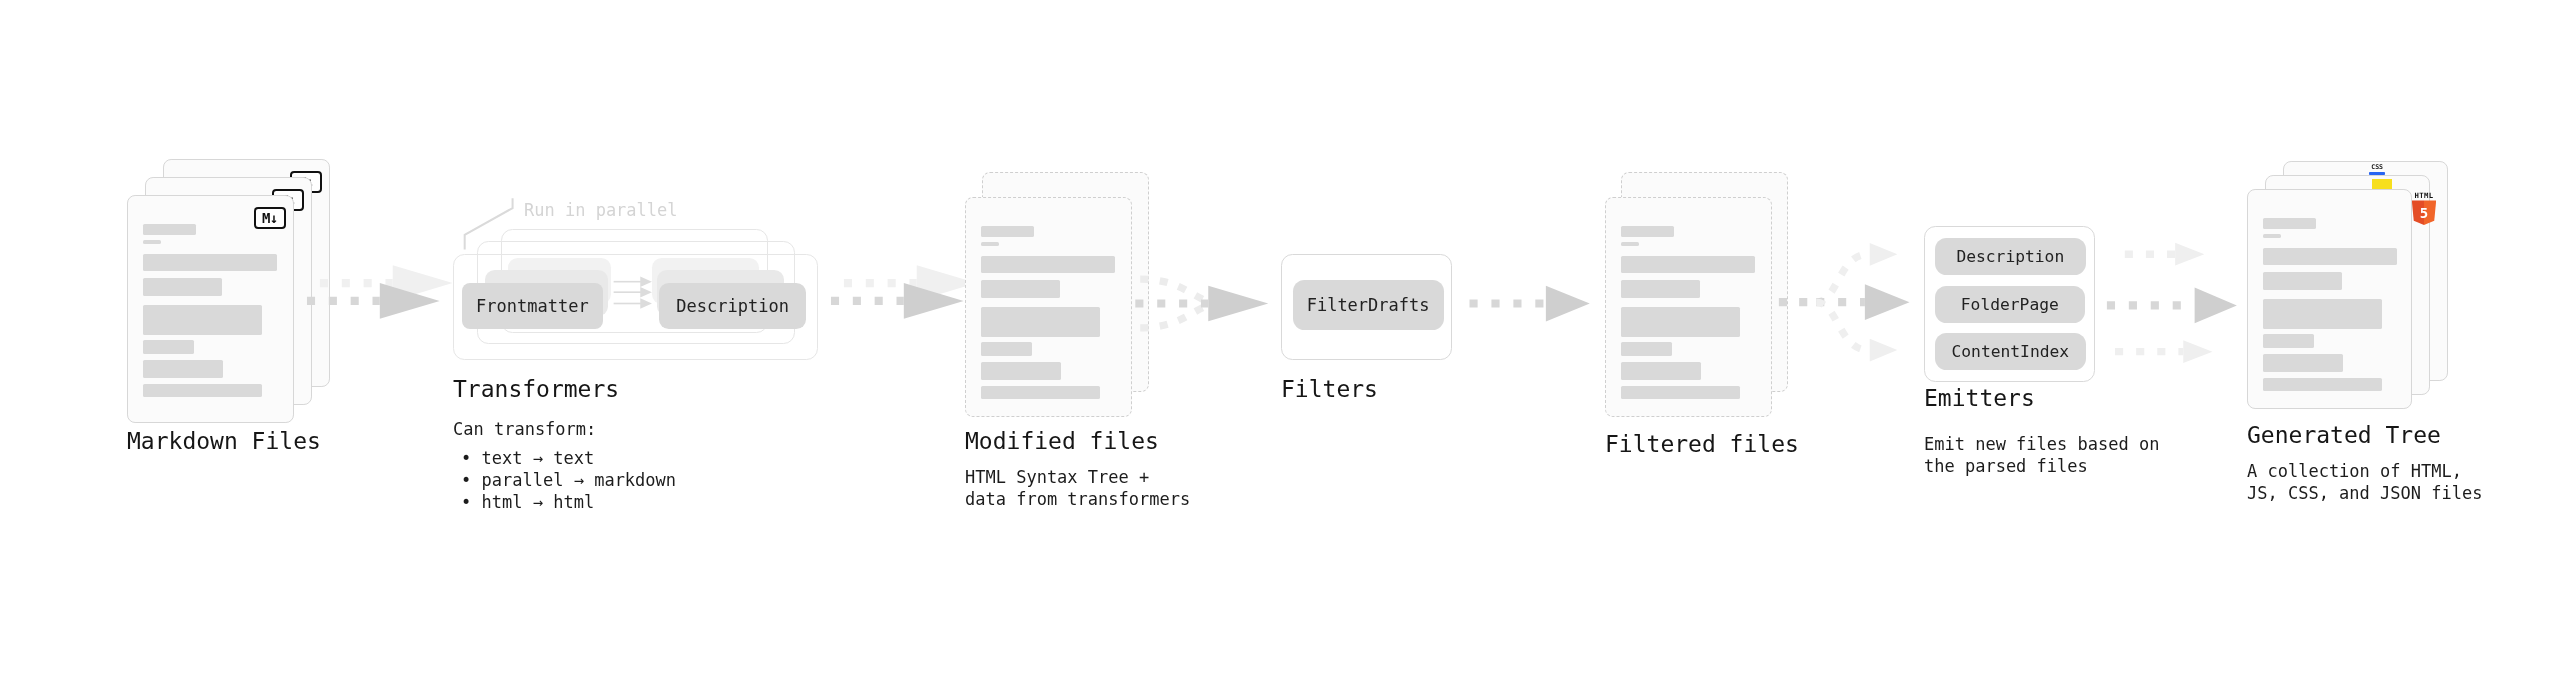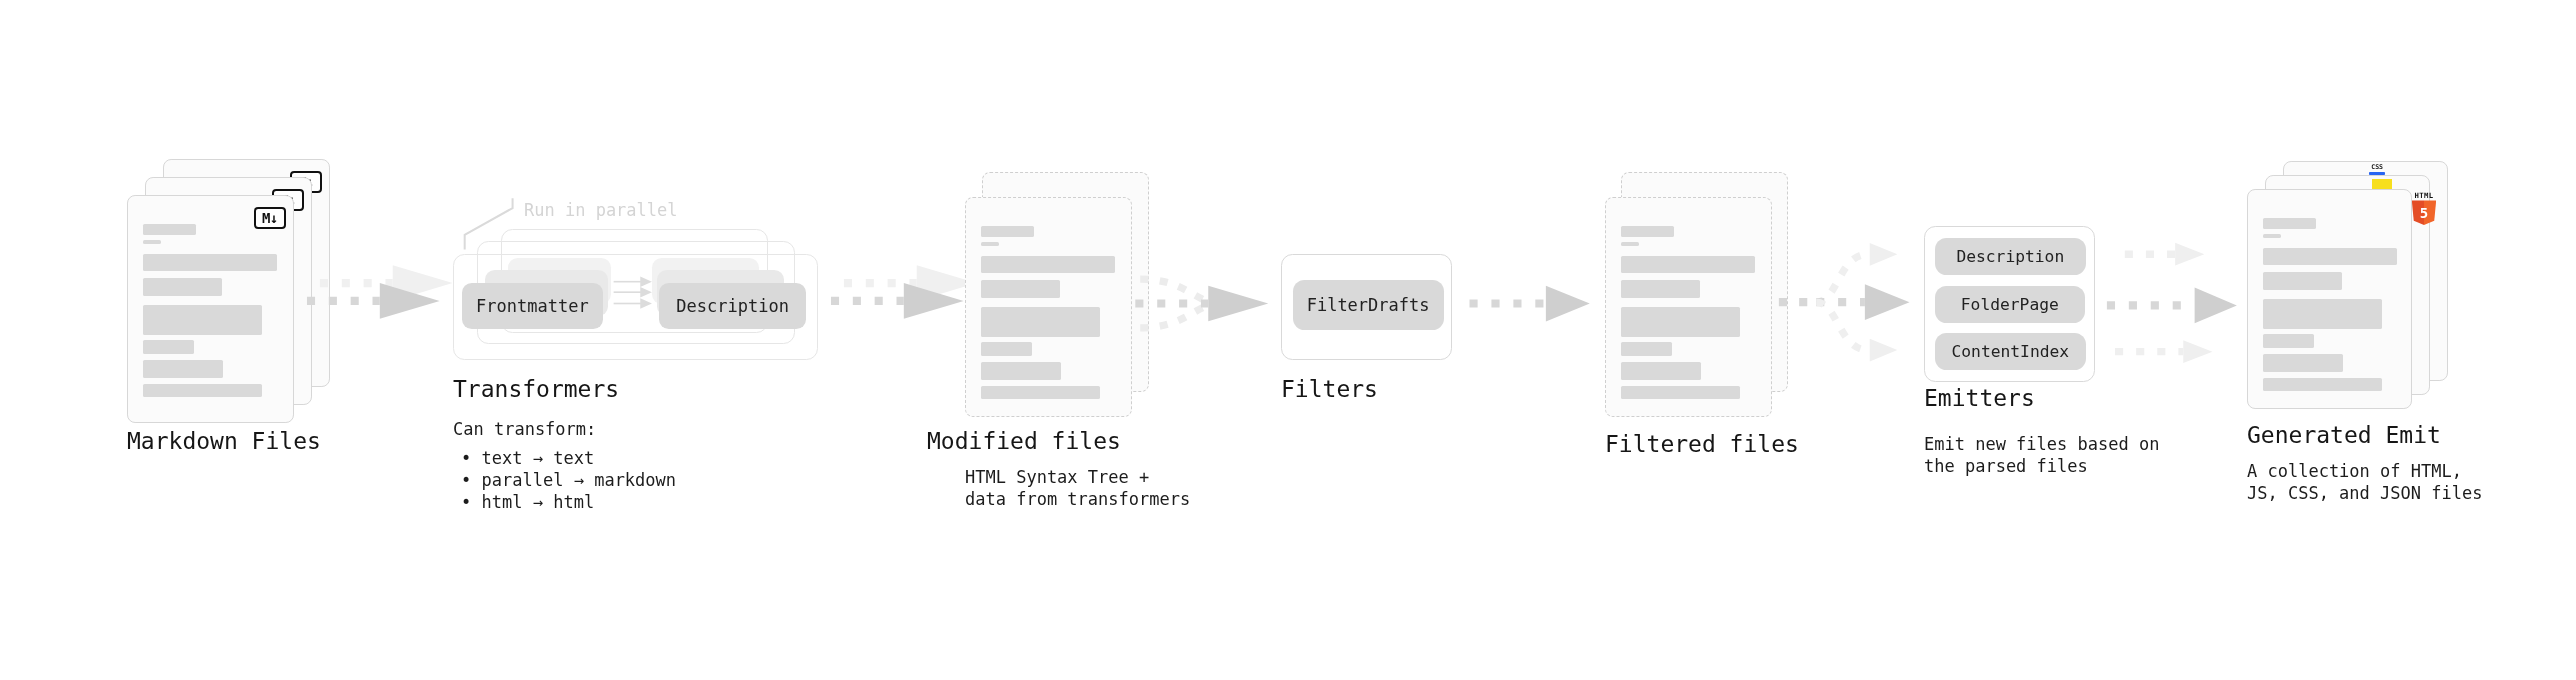--- a/index.html
+++ b/index.html
@@ -111,21 +111,21 @@
 
   <div class="t-layer" style="left:501px;top:229px;width:267px;height:104px;">
     <div class="t-box fm ghost2" style="top:28px;"></div>
     <div class="t-box ds ghost2" style="top:28px;"></div>
   </div>
   <div class="t-layer" style="left:477px;top:241px;width:318px;height:103px;">
     <div class="t-box fm ghost1" style="top:28.4px;"></div>
     <div class="t-box ds ghost1" style="top:28.4px;"></div>
   </div>
   <div class="t-layer" style="left:453px;top:254px;width:365px;height:106px;">
-    <div class="t-box fm front" style="top:28.4px;">Frontmatter</div>
+    <div class="t-box fm front" style="top:28.4px;border-radius:8px;">Frontmatter</div>
     <div class="t-box ds front" style="top:28.4px;">Description</div>
   </div>
   <svg class="abs" style="left:612px;top:276px;" width="42" height="34" viewBox="0 0 52 42">
     <g stroke="#dcdcdc" stroke-width="2" fill="#dcdcdc">
       <line x1="2" y1="7" x2="36" y2="7"></line>
         <polygon points="36,2 36,12 47,7"></polygon>
       <line x1="2" y1="20" x2="36" y2="20"></line>
         <polygon points="36,15 36,25 47,20"></polygon>
       <line x1="2" y1="34" x2="36" y2="34"></line>
         <polygon points="36,29 36,39 47,34"></polygon>
@@ -156,21 +156,21 @@
         <div class="bar" style="width: 53px; height: 11.4px; margin-bottom: 4.9px;"></div>
         <div class="bar" style="width: 18px; height: 4.1px; margin-bottom: 9.8px;"></div>
         <div class="bar" style="width: 134px; height: 17px; margin-bottom: 6.5px;"></div>
         <div class="bar" style="width: 79px; height: 18px; margin-bottom: 9px;"></div>
         <div class="bar" style="width: 119px; height: 30px; margin-bottom: 4.9px;"></div>
         <div class="bar" style="width: 51px; height: 14.6px; margin-bottom: 5.7px;"></div>
         <div class="bar" style="width: 80px; height: 18px; margin-bottom: 6.5px;"></div>
         <div class="bar" style="width: 119px; height: 12.2px; margin-bottom: 0px;"></div>
       </div>
   </div>
-  <div class="title" style="left:927px;top:428px;">Modified files</div>
+  <div class="title" style="left:965px;top:428px;">Modified files</div>
   <div class="desc" style="left:965px;top:466px;">
     <div>HTML Syntax Tree +</div>
     <div>data from transformers</div>
   </div>
 
   <svg class="abs" style="left:1132px;top:267px;" width="142" height="77" viewBox="0 0 175 95">
     <path d="M 10,15 C 55,15 70,33 92,42" stroke="#ececec" stroke-width="9" fill="none" stroke-dasharray="10 14"></path>
     <path d="M 10,75 C 55,75 70,57 92,48" stroke="#ececec" stroke-width="9" fill="none" stroke-dasharray="10 14"></path>
     <line x1="4" y1="45" x2="94" y2="45" stroke="#d7d7d7" stroke-width="10" stroke-dasharray="10 17"></line>
     <polygon points="94,23 94,67 168,45" fill="#cfcfcf"></polygon>
@@ -251,20 +251,20 @@
         <div class="bar" style="width: 53px; height: 11.4px; margin-bottom: 4.9px;"></div>
         <div class="bar" style="width: 18px; height: 4.1px; margin-bottom: 9.8px;"></div>
         <div class="bar" style="width: 134px; height: 17px; margin-bottom: 6.5px;"></div>
         <div class="bar" style="width: 79px; height: 18px; margin-bottom: 9px;"></div>
         <div class="bar" style="width: 119px; height: 30px; margin-bottom: 4.9px;"></div>
         <div class="bar" style="width: 51px; height: 14.6px; margin-bottom: 5.7px;"></div>
         <div class="bar" style="width: 80px; height: 18px; margin-bottom: 6.5px;"></div>
         <div class="bar" style="width: 119px; height: 12.2px; margin-bottom: 0px;"></div>
       </div>
   </div>
-  <div class="title" style="left:2247px;top:422px;">Generated Emit</div>
+  <div class="title" style="left:2247px;top:422px;">Generated Tree</div>
   <div class="desc" style="left:2247px;top:460px;">
     <div>A collection of HTML,</div>
     <div>JS, CSS, and JSON files</div>
   </div>
 
 </div>
 
 
 </body></html>

